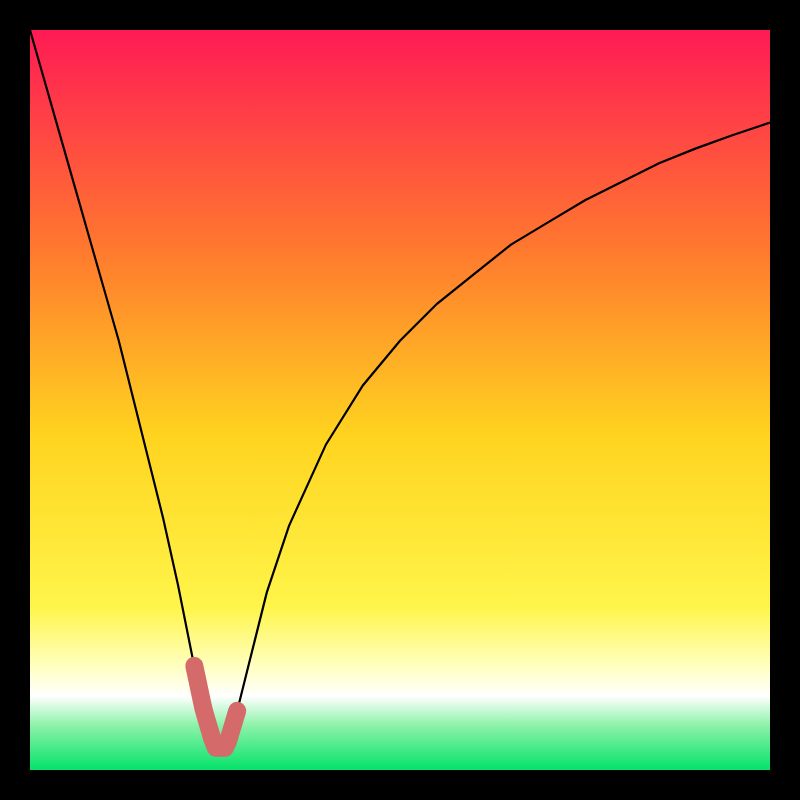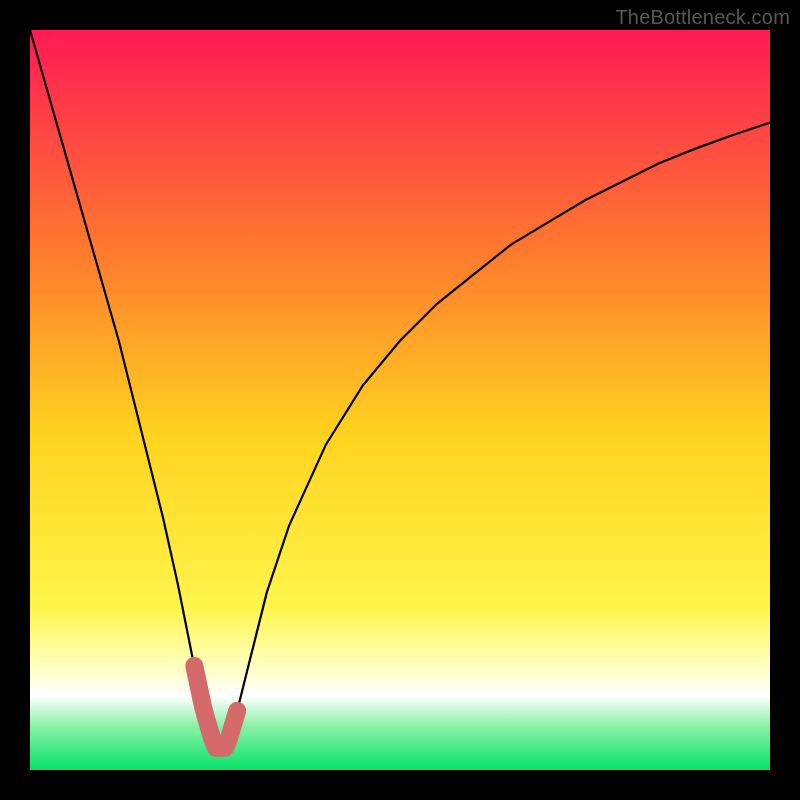--- a/index.html
+++ b/index.html
@@ -55,14 +55,13 @@
             <stop offset="94.00%" stop-color="#8cf2a8"></stop>
             <stop offset="100.00%" stop-color="#05e26a"></stop>
           </linearGradient>
       </defs>
       <rect id="bg-rect" x="0" y="0" width="740" height="740" fill="url(#bg-grad)"></rect>
       <path id="curve-path" fill="none" stroke="#000000" stroke-width="2.2" d="M0.00 0.00 L14.80 51.80 L29.60 103.60 L44.40 155.40 L59.20 207.20 L74.00 259.00 L88.80 310.80 L103.60 370.00 L118.40 429.20 L133.20 488.40 L148.00 555.00 L162.80 629.00 L173.90 680.80 L185.00 717.80 L196.10 717.80 L207.20 680.80 L222.00 621.60 L236.80 562.40 L259.00 495.80 L296.00 414.40 L333.00 355.20 L370.00 310.80 L407.00 273.80 L444.00 244.20 L481.00 214.60 L518.00 192.40 L555.00 170.20 L592.00 151.70 L629.00 133.20 L666.00 118.40 L703.00 105.08 L740.00 92.50"></path>
       <path id="highlight-path" fill="none" stroke="#d46a6a" stroke-width="18" stroke-linecap="round" stroke-linejoin="round" d="M164.28 635.91 L167.35 650.21 L170.41 664.52 L173.48 678.83 L176.54 689.61 L179.61 699.83 L182.67 710.05 L185.74 717.80 L188.81 717.80 L191.87 717.80 L194.94 717.80 L198.00 711.46 L201.07 701.24 L204.13 691.02 L207.20 680.80"></path>
     </svg>
   </div>
 
-  <div class="watermark">TheBottleneck.com</div>
 </div>
 
 </body></html>

